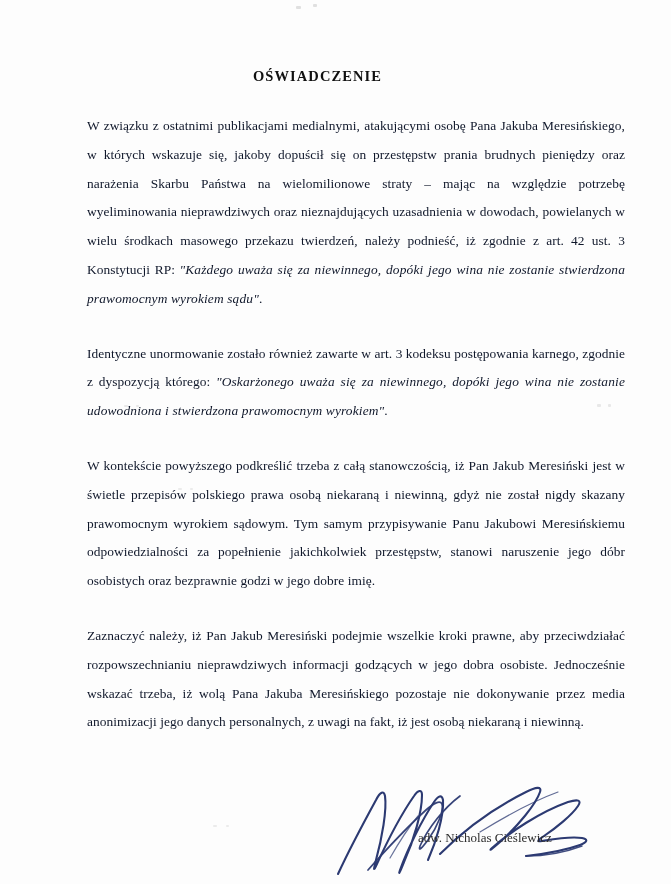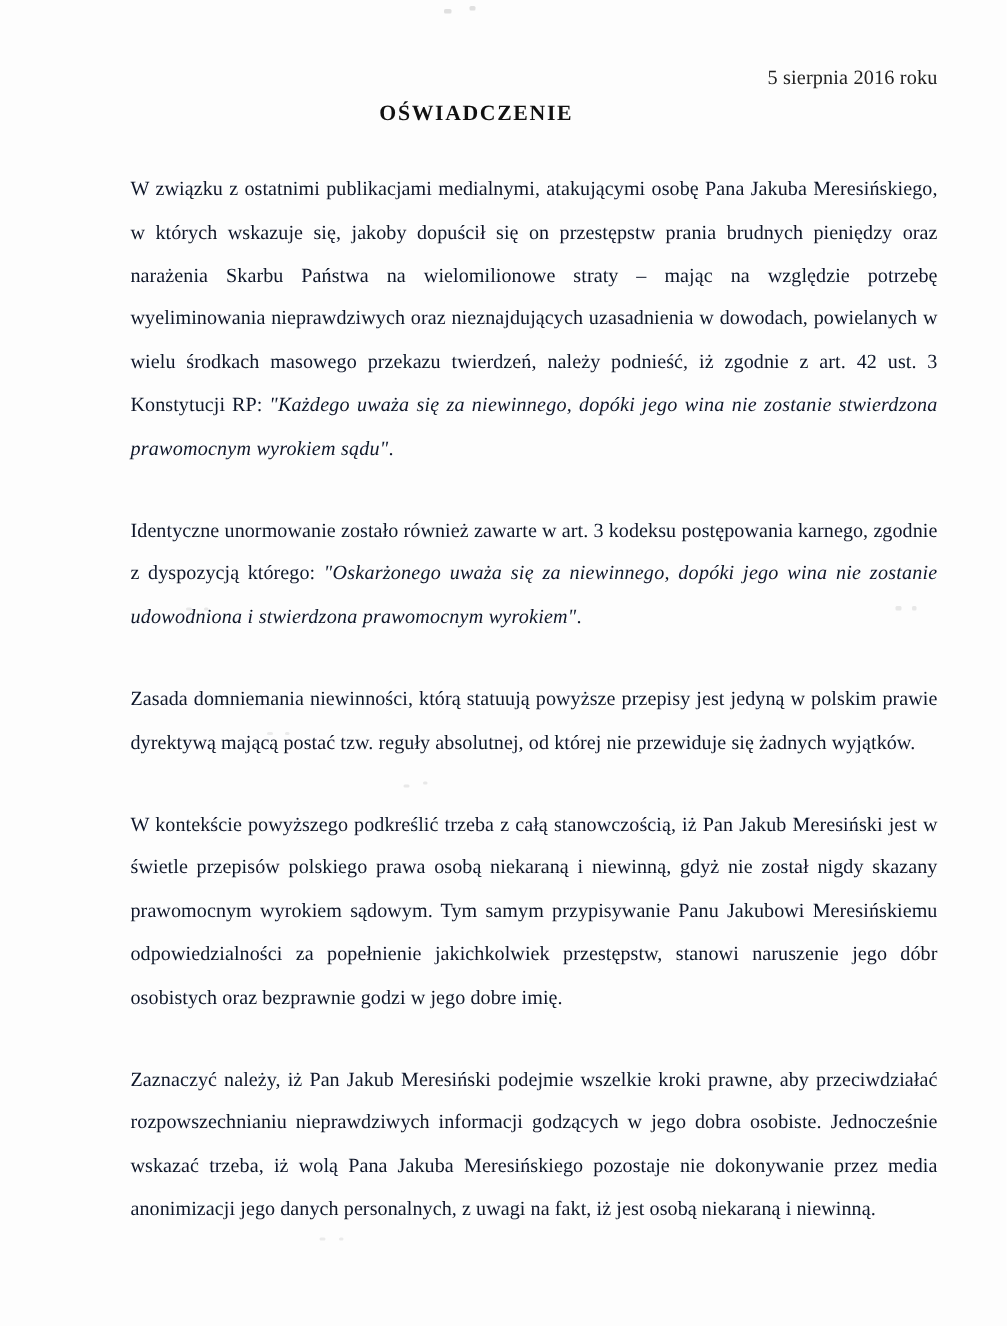--- a/index.html
+++ b/index.html
@@ -112,32 +112,43 @@
   <div class="speckle" style="left:136px;top:405px;width:3px;height:2px;opacity:.4;"></div>
   <div class="speckle" style="left:597px;top:404px;width:4px;height:3px;opacity:.4;"></div>
   <div class="speckle" style="left:608px;top:404px;width:3px;height:3px;opacity:.4;"></div>
   <div class="speckle" style="left:178px;top:488px;width:4px;height:2px;opacity:.35;"></div>
   <div class="speckle" style="left:190px;top:488px;width:3px;height:2px;opacity:.35;"></div>
   <div class="speckle" style="left:269px;top:523px;width:4px;height:2px;opacity:.4;"></div>
   <div class="speckle" style="left:282px;top:521px;width:3px;height:2px;opacity:.4;"></div>
   <div class="speckle" style="left:213px;top:825px;width:4px;height:2px;opacity:.35;"></div>
   <div class="speckle" style="left:226px;top:825px;width:3px;height:2px;opacity:.35;"></div>
 
-  <div class="date-line">5 sierpnia 2016 roku</div>
 
   <div class="doc-title">OŚWIADCZENIE</div>
 
   <div class="body-block">
 
     <p class="para"><span>W związku z ostatnimi publikacjami medialnymi, atakującymi osobę Pana Jakuba Meresińskiego, w których wskazuje się, jakoby  dopuścił się on przestępstw prania brudnych pieniędzy oraz narażenia Skarbu Państwa na wielomilionowe straty – mając na względzie potrzebę wyeliminowania nieprawdziwych oraz nieznajdujących uzasadnienia w dowodach, powielanych w wielu środkach masowego przekazu twierdzeń, należy podnieść, iż zgodnie z art. 42 ust. 3 Konstytucji RP: </span><span class="quote">"Każdego uważa się za niewinnego, dopóki jego wina nie zostanie stwierdzona prawomocnym wyrokiem sądu"</span><span>.</span></p>
 
     <p class="para"><span>Identyczne unormowanie zostało również zawarte w art. 3 kodeksu postępowania karnego, zgodnie z dyspozycją którego: </span><span class="quote">"Oskarżonego uważa się za niewinnego, dopóki jego wina nie zostanie udowodniona i stwierdzona prawomocnym wyrokiem"</span><span>.</span></p>
 
-    <p class="para"><span>Zasada domniemania niewinności, którą statuują powyższe przepisy jest jedyną w polskim prawie dyrektywą mającą postać tzw. reguły absolutnej, od której nie przewiduje się żadnych wyjątków.</span></p>
 
     <p class="para"><span>W kontekście powyższego podkreślić trzeba z całą stanowczością, iż Pan Jakub Meresiński jest w świetle przepisów polskiego prawa osobą niekaraną i niewinną, gdyż nie został nigdy skazany prawomocnym wyrokiem sądowym. Tym samym przypisywanie Panu Jakubowi Meresińskiemu odpowiedzialności za popełnienie jakichkolwiek przestępstw, stanowi naruszenie jego dóbr osobistych oraz bezprawnie godzi w jego dobre imię.</span></p>
 
     <p class="para"><span>Zaznaczyć należy, iż Pan Jakub Meresiński podejmie wszelkie kroki prawne, aby przeciwdziałać rozpowszechnianiu nieprawdziwych informacji godzących w jego dobra osobiste. Jednocześnie wskazać trzeba, iż wolą Pana Jakuba Meresińskiego pozostaje nie dokonywanie przez media anonimizacji jego danych personalnych, z uwagi na fakt, iż jest osobą niekaraną i niewinną.</span></p>
 
   </div>
 
+  <div class="sig-area">
+    <svg class="sig-svg" width="341" height="100" viewBox="0 0 341 100" xmlns="http://www.w3.org/2000/svg">
+      <g fill="none" stroke="#2c3a72" stroke-linecap="round" stroke-linejoin="round">
+        <path d="M8 92 C20 66, 34 40, 46 18 C50 10, 54 8, 55 14 C57 28, 52 56, 46 78 C44 86, 43 90, 46 84 C56 62, 70 34, 84 14 C88 8, 92 7, 92 13 C92 30, 84 58, 74 80 C70 90, 68 94, 70 88 C78 66, 92 38, 104 20 C108 14, 112 12, 113 18 C114 34, 106 60, 98 78" stroke-width="2.1"></path>
+        <path d="M38 88 C54 70, 74 48, 96 28 C104 21, 110 18, 112 22 C114 28, 108 44, 98 58 C92 66, 88 70, 90 64 C98 46, 114 26, 130 14" stroke-width="1.7" opacity=".95"></path>
+        <path d="M110 72 C130 52, 160 28, 196 10 C206 5, 212 4, 210 10 C206 22, 188 44, 170 60 C162 67, 158 70, 162 66 C180 50, 210 30, 238 20 C248 17, 252 18, 248 24 C242 33, 226 46, 214 54 C208 58, 206 60, 212 59 C224 57, 240 54, 252 56 C258 57, 258 60, 250 63 C236 68, 214 72, 196 74" stroke-width="2.1"></path>
+        <path d="M196 74 C214 74, 236 70, 252 64" stroke-width="1.5" opacity=".9"></path>
+        <path d="M150 50 C176 34, 206 18, 228 10" stroke-width="1.2" opacity=".75"></path>
+        <path d="M60 76 C68 62, 78 46, 88 34" stroke-width="1.2" opacity=".7"></path>
+      </g>
+    </svg>
+    <div class="sig-name">adw. Nicholas Cieślewicz</div>
+  </div>
 
 </div>
 
 </body></html>

